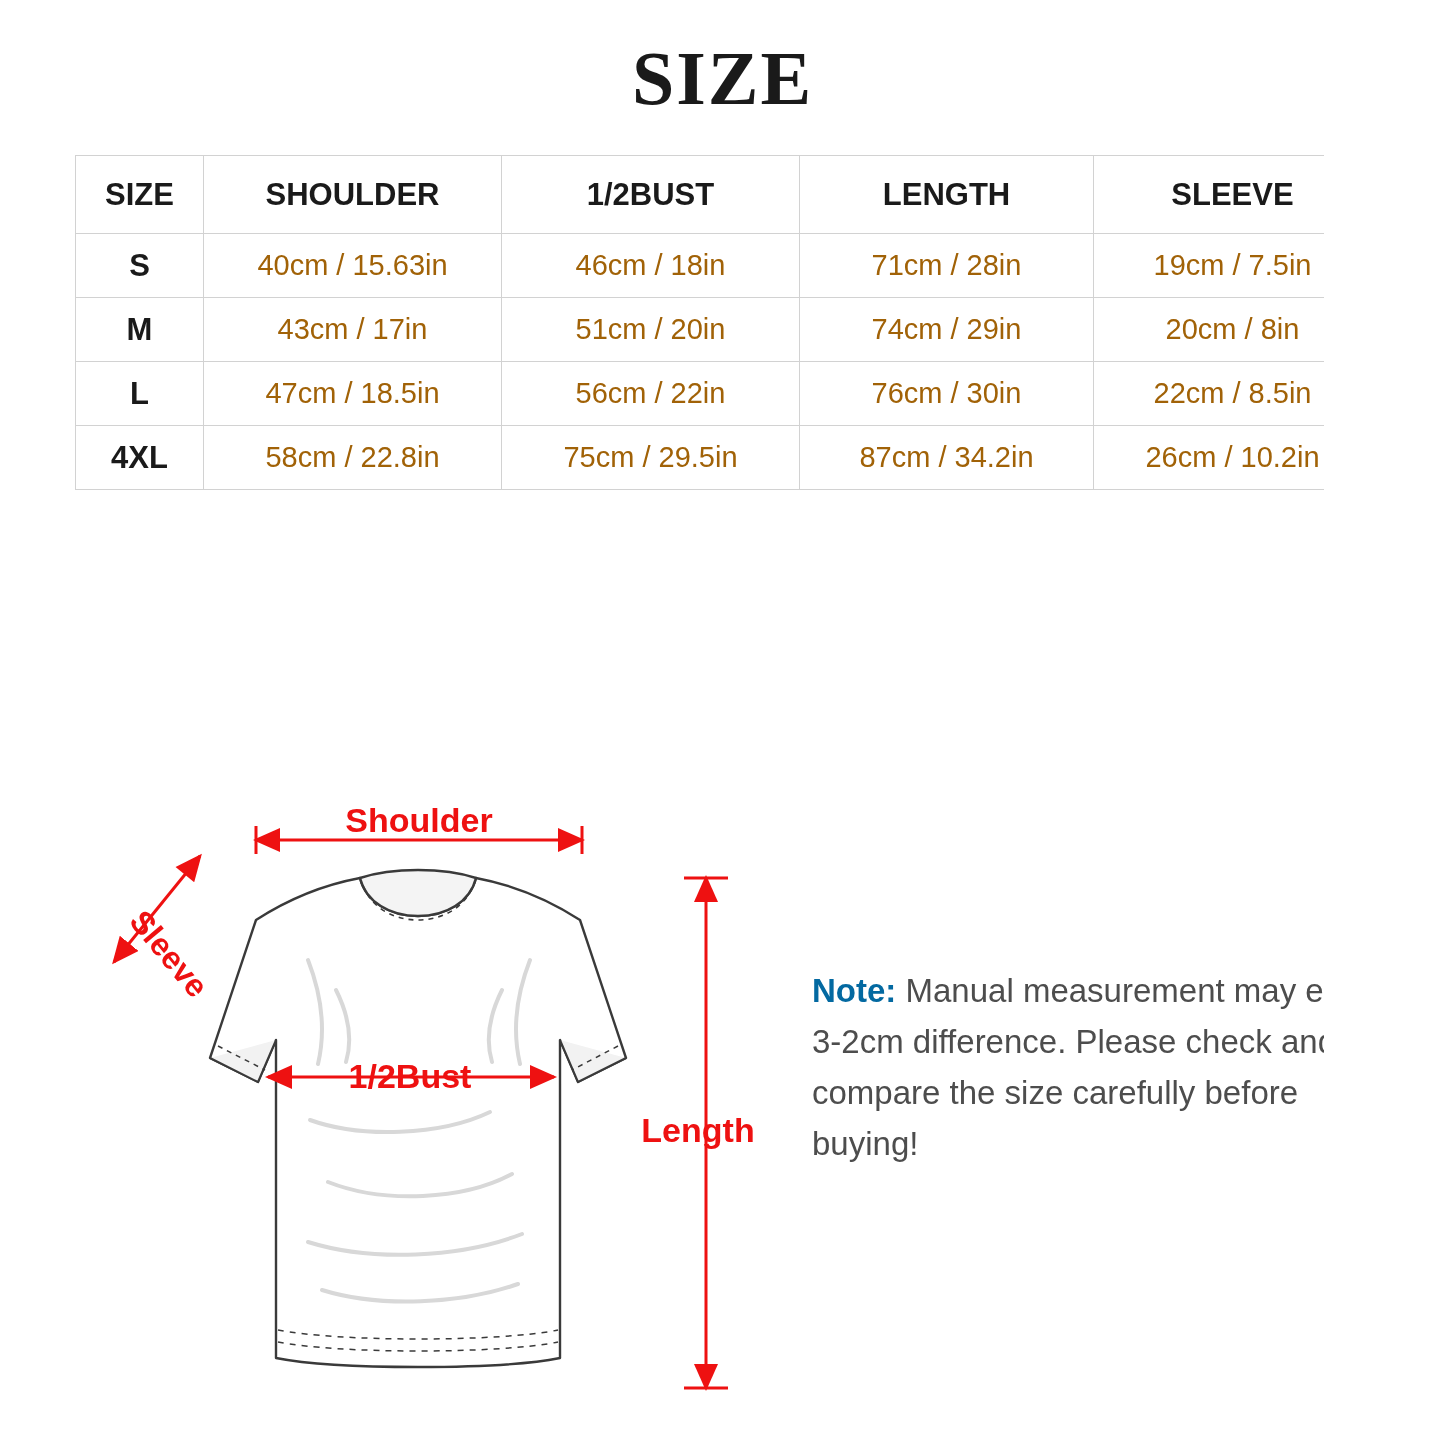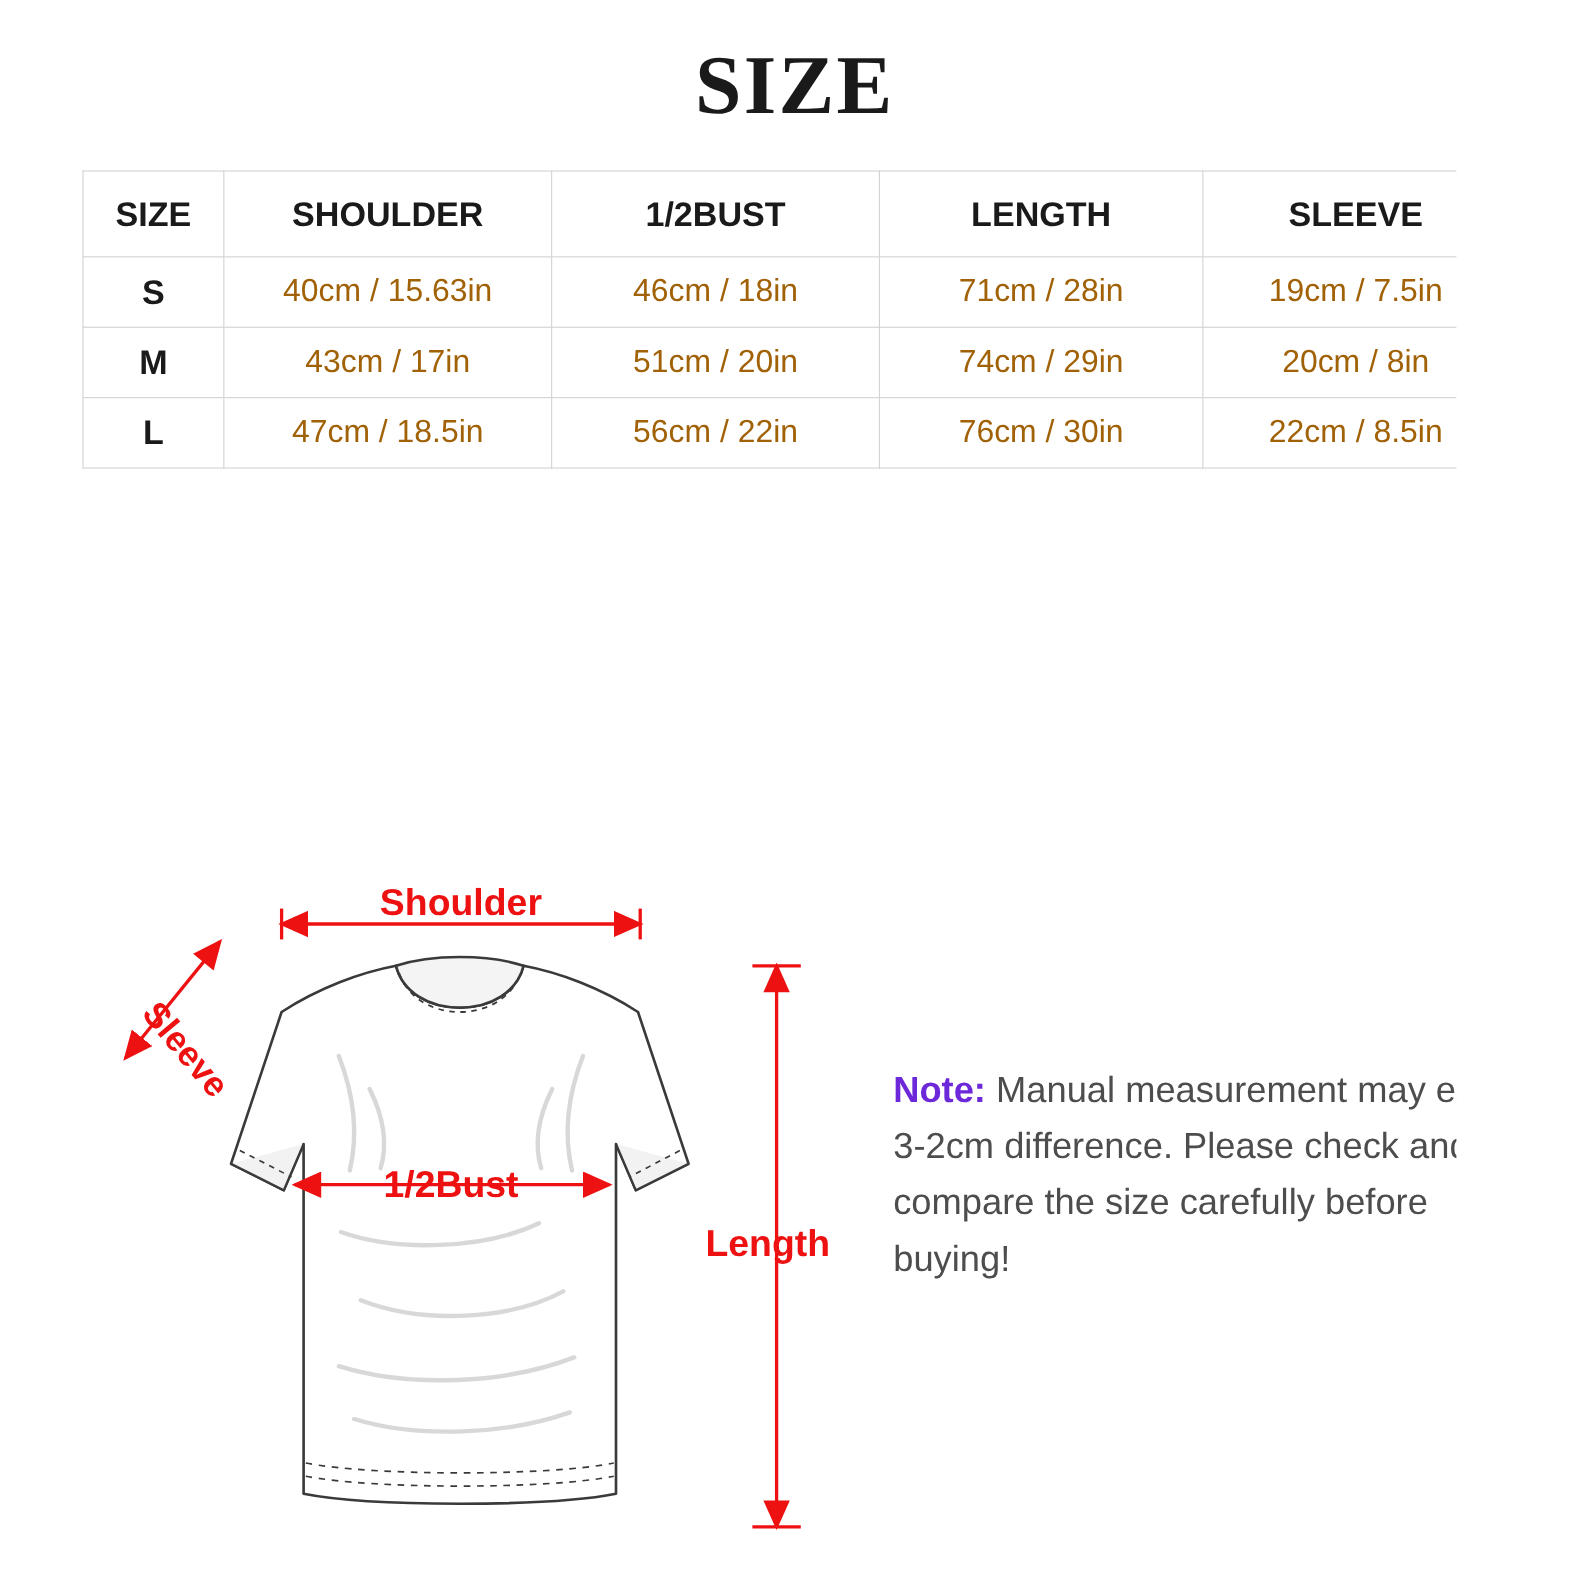--- a/index.html
+++ b/index.html
@@ -78,21 +78,21 @@
   #note {
     position: absolute;
     left: 812px; top: 965px;
     width: 580px;
     font-size: 33px;
     line-height: 1.55;
     color: #4d4d4d;
   }
   #note .note-label {
     font-weight: bold;
-    color: #6d28d9;
+    color: #0369a1;
   }
 </style>
 </head>
 <body>
 
 <div id="page">
 
   <div id="title">SIZE</div>
 
   <table id="size-table">
@@ -126,20 +126,27 @@
         <td class="val">51cm / 20in</td>
         <td class="val">74cm / 29in</td>
         <td class="val">20cm / 8in</td>
       </tr>
       <tr>
         <td class="size-col">L</td>
         <td class="val">47cm / 18.5in</td>
         <td class="val">56cm / 22in</td>
         <td class="val">76cm / 30in</td>
         <td class="val">22cm / 8.5in</td>
+      </tr>
+      <tr>
+        <td class="size-col">4XL</td>
+        <td class="val">58cm / 22.8in</td>
+        <td class="val">75cm / 29.5in</td>
+        <td class="val">87cm / 34.2in</td>
+        <td class="val">26cm / 10.2in</td>
       </tr>
     </tbody>
   </table>
 
   <div id="diagram">
     <svg width="720" height="620" viewBox="0 0 720 620" xmlns="http://www.w3.org/2000/svg">
       <defs>
         <marker id="ah" markerWidth="10" markerHeight="10" refX="8" refY="4" orient="auto">
           <path d="M0,0 L9,4 L0,8 z" fill="#ee1111"></path>
         </marker>

